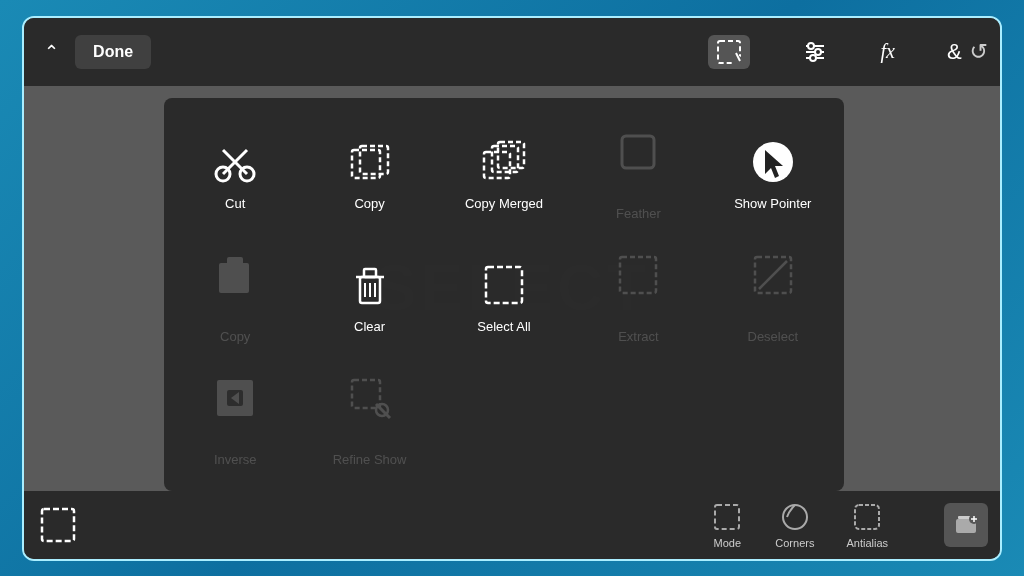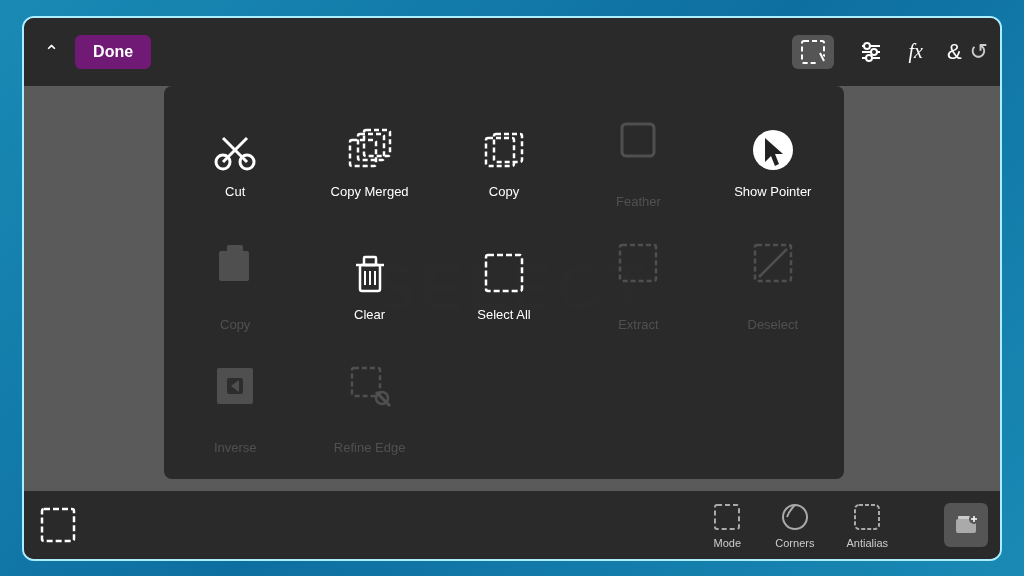--- a/index.html
+++ b/index.html
@@ -37,21 +37,21 @@
     }
 
     .toolbar-chevron {
       color: #fff;
       font-size: 18px;
       padding: 6px 8px;
       cursor: pointer;
     }
 
     .done-button {
-      background: #701a75;
+      background: #404040;
       color: #fff;
       border: none;
       border-radius: 6px;
       padding: 8px 18px;
       font-size: 16px;
       cursor: pointer;
       font-weight: bold;
     }
 
     .toolbar-spacer { flex: 1; }
@@ -62,20 +62,21 @@
       gap: 24px;
     }
 
     .toolbar-icon {
       color: #fff;
       font-size: 22px;
       cursor: pointer;
       display: flex;
       align-items: center;
       justify-content: center;
+      margin-left: 28px;
     }
 
     .toolbar-icon.active {
       background: #555;
       border-radius: 6px;
       padding: 4px 8px;
     }
 
     .toolbar-undo {
       color: #ccc;
@@ -102,21 +103,21 @@
     .canvas-text {
       color: rgba(255,255,255,0.15);
       font-size: 64px;
       font-weight: bold;
       letter-spacing: 4px;
     }
 
     
     .dropdown-menu {
       position: absolute;
-      top: 0;
+      top: 12px;
       left: 140px;
       width: 680px;
       background: rgba(40, 40, 40, 0.97);
       border-radius: 8px;
       padding: 16px 8px;
       z-index: 10;
     }
 
     .menu-grid {
       display: grid;
@@ -280,36 +281,36 @@
               <line x1="12" y1="12" x2="36" y2="36" stroke="white" stroke-width="3"></line>
               <line x1="36" y1="12" x2="12" y2="36" stroke="white" stroke-width="3"></line>
             </svg>
           </div>
           <span class="menu-label">Cut</span>
         </div>
 
         <div class="menu-item">
           <div class="menu-icon">
             <svg width="48" height="48" viewBox="0 0 48 48" fill="none">
+              <rect x="6" y="12" width="28" height="28" rx="2" stroke="white" stroke-width="2.5" stroke-dasharray="5 3"></rect>
+              <rect x="14" y="8" width="28" height="28" rx="2" stroke="white" stroke-width="2.5" stroke-dasharray="5 3"></rect>
+            </svg>
+          </div>
+          <span class="menu-label">Copy</span>
+        </div>
+
+        <div class="menu-item">
+          <div class="menu-icon">
+            <svg width="48" height="48" viewBox="0 0 48 48" fill="none">
               <rect x="4" y="14" width="26" height="26" rx="2" stroke="white" stroke-width="2.5" stroke-dasharray="5 3"></rect>
               <rect x="12" y="8" width="26" height="26" rx="2" stroke="white" stroke-width="2.5" stroke-dasharray="5 3"></rect>
               <rect x="18" y="4" width="26" height="26" rx="2" stroke="white" stroke-width="2.5" stroke-dasharray="5 3"></rect>
             </svg>
           </div>
           <span class="menu-label">Copy Merged</span>
-        </div>
-
-        <div class="menu-item">
-          <div class="menu-icon">
-            <svg width="48" height="48" viewBox="0 0 48 48" fill="none">
-              <rect x="6" y="12" width="28" height="28" rx="2" stroke="white" stroke-width="2.5" stroke-dasharray="5 3"></rect>
-              <rect x="14" y="8" width="28" height="28" rx="2" stroke="white" stroke-width="2.5" stroke-dasharray="5 3"></rect>
-            </svg>
-          </div>
-          <span class="menu-label">Copy</span>
         </div>
 
         <div class="menu-item disabled">
           <div class="menu-icon">
             <svg width="48" height="48" viewBox="0 0 48 48" fill="none">
               <rect x="8" y="8" width="32" height="32" rx="4" stroke="#888" stroke-width="3" fill="none"></rect>
             </svg>
           </div>
           <span class="menu-label disabled-text">Feather</span>
         </div>
@@ -390,21 +391,21 @@
         </div>
 
         <div class="menu-item disabled">
           <div class="menu-icon">
             <svg width="48" height="48" viewBox="0 0 48 48" fill="none">
               <rect x="6" y="6" width="28" height="28" rx="2" stroke="#888" stroke-width="2.5" stroke-dasharray="5 3"></rect>
               <line x1="30" y1="30" x2="44" y2="44" stroke="#888" stroke-width="3"></line>
               <circle cx="36" cy="36" r="6" stroke="#888" stroke-width="2.5" fill="none"></circle>
             </svg>
           </div>
-          <span class="menu-label disabled-text">Refine Edge</span>
+          <span class="menu-label disabled-text">Refine Show</span>
         </div>
 
       </div>
     </div>
   </div>
 
   <div class="bottom-toolbar">
 
     <div class="bottom-selection-icon">
       <svg width="36" height="36" viewBox="0 0 36 36" fill="none">

